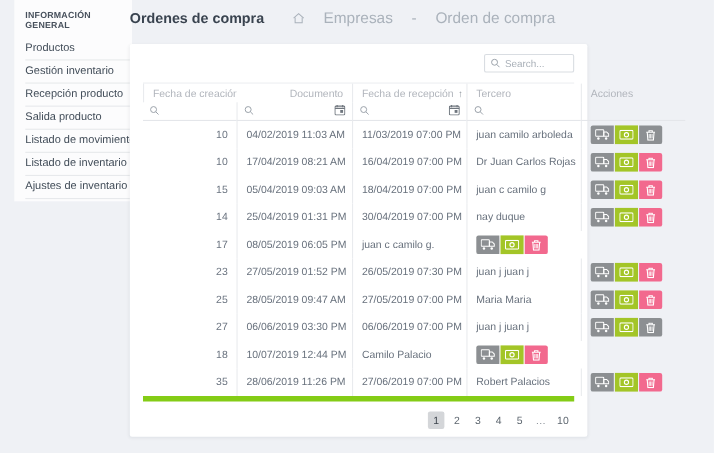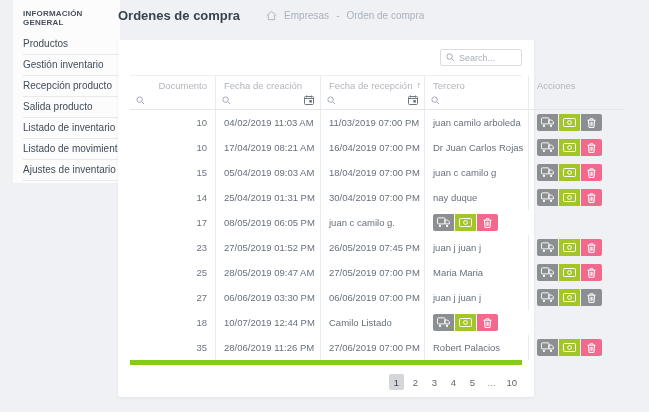--- a/index.html
+++ b/index.html
@@ -30,22 +30,22 @@
     white-space:nowrap;
   }
 
   
   .page-header {
     position:absolute; left:118px; top:8px; right:14px;
     display:flex; align-items:center;
   }
   .page-title { font-size:13px; font-weight:700; color:#39434f; }
   .breadcrumb {
-    display:flex; align-items:center; gap:7px;
-    margin-left:26px; font-size:10px; color:#aab2bb;
+    display:flex; align-items:center; gap:17px;
+    margin-left:26px; font-size:14px; color:#aab2bb;
   }
   .breadcrumb .crumb { cursor:pointer; }
 
   
   .card {
     position:absolute; left:118px; top:40px;
     width:416px; height:357px;
     background:#ffffff; border-radius:2px;
     box-shadow:0 1px 3px rgba(40,50,60,.08);
     padding:0 12px;
@@ -141,25 +141,25 @@
 
       <div class="sidebar-item">
         <span>Recepción producto</span>
       </div>
 
       <div class="sidebar-item">
         <span>Salida producto</span>
       </div>
 
       <div class="sidebar-item">
+        <span>Listado de movimientos</span>
+      </div>
+
+      <div class="sidebar-item">
         <span>Listado de inventario</span>
-      </div>
-
-      <div class="sidebar-item">
-        <span>Listado de movimientos</span>
       </div>
 
       <div class="sidebar-item">
         <span>Ajustes de inventario</span>
       </div>
     </nav>
 </aside>
 
 <header class="page-header">
   <h1 class="page-title">Ordenes de compra</h1>
@@ -184,25 +184,25 @@
         <svg width="9" height="9" viewBox="0 0 10 10">
             <circle cx="4" cy="4" r="3" fill="none" stroke="#9aa1a9" stroke-width="1"></circle>
             <path d="M6.3 6.3L9 9" stroke="#9aa1a9" stroke-width="1"></path>
           </svg>
       </span>
       <input type="text" placeholder="Search..." style="">
     </div>
   </div>
 
   <div class="grid-row thead">
+    <div class="th col-sep">
+      <span>Fecha de creación</span>
+    </div>
     <div class="th right">
       <span>Documento</span>
-    </div>
-    <div class="th col-sep">
-      <span>Fecha de creación</span>
     </div>
     <div class="th col-sep">
       <span>Fecha de recepción</span>
       <span class="sort-arrow">↑</span>
     </div>
     <div class="th col-sep">
       <span>Tercero</span>
     </div>
     <div class="th col-sep">
       <span>Acciones</span>
@@ -415,21 +415,21 @@
                 <path d="M3.2 3.8v4M4.5 3.8v4M5.8 3.8v4" stroke="#fff" stroke-width="0.8"></path>
               </svg>
             </button>
           </div>
         </div>
       </div>
 
       <div class="grid-row">
         <div class="td num">23</div>
         <div class="td col-sep">27/05/2019 01:52 PM</div>
-        <div class="td col-sep">26/05/2019 07:45 PM</div>
+        <div class="td col-sep">26/05/2019 07:30 PM</div>
         <div class="td col-sep">juan j juan j</div>
         <div class="td col-sep">
           <div class="actions">
             <button class="btn btn-gray" title="">
               <svg width="13" height="11" viewBox="0 0 14 11">
                 <rect x="0.5" y="0.5" width="8" height="6.5" rx="0.8" fill="none" stroke="#fff" stroke-width="1"></rect>
                 <path d="M8.5 2.8h2.8l2 2v2.2h-4.8z" fill="none" stroke="#fff" stroke-width="1"></path>
                 <circle cx="3.2" cy="9.2" r="1.2" fill="#fff"></circle>
                 <circle cx="10.8" cy="9.2" r="1.2" fill="#fff"></circle>
               </svg>
@@ -514,21 +514,21 @@
                 <path d="M3.2 3.8v4M4.5 3.8v4M5.8 3.8v4" stroke="#fff" stroke-width="0.8"></path>
               </svg>
             </button>
           </div>
         </div>
       </div>
 
       <div class="grid-row">
         <div class="td num">18</div>
         <div class="td col-sep">10/07/2019 12:44 PM</div>
-        <div class="td col-sep">Camilo Listado</div>
+        <div class="td col-sep">Camilo Palacio</div>
         <div class="td col-sep">
           <div class="actions">
             <button class="btn btn-gray" title="">
               <svg width="13" height="11" viewBox="0 0 14 11">
                 <rect x="0.5" y="0.5" width="8" height="6.5" rx="0.8" fill="none" stroke="#fff" stroke-width="1"></rect>
                 <path d="M8.5 2.8h2.8l2 2v2.2h-4.8z" fill="none" stroke="#fff" stroke-width="1"></path>
                 <circle cx="3.2" cy="9.2" r="1.2" fill="#fff"></circle>
                 <circle cx="10.8" cy="9.2" r="1.2" fill="#fff"></circle>
               </svg>
             </button>

